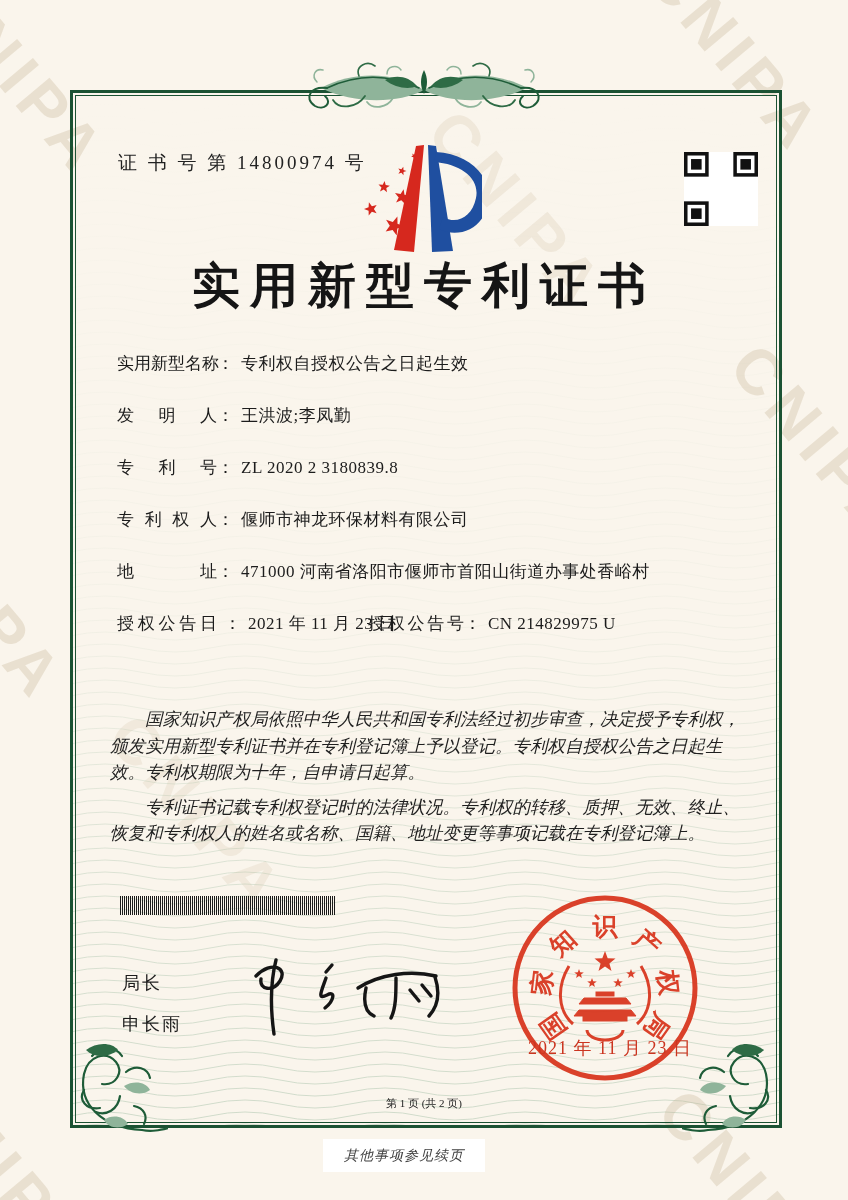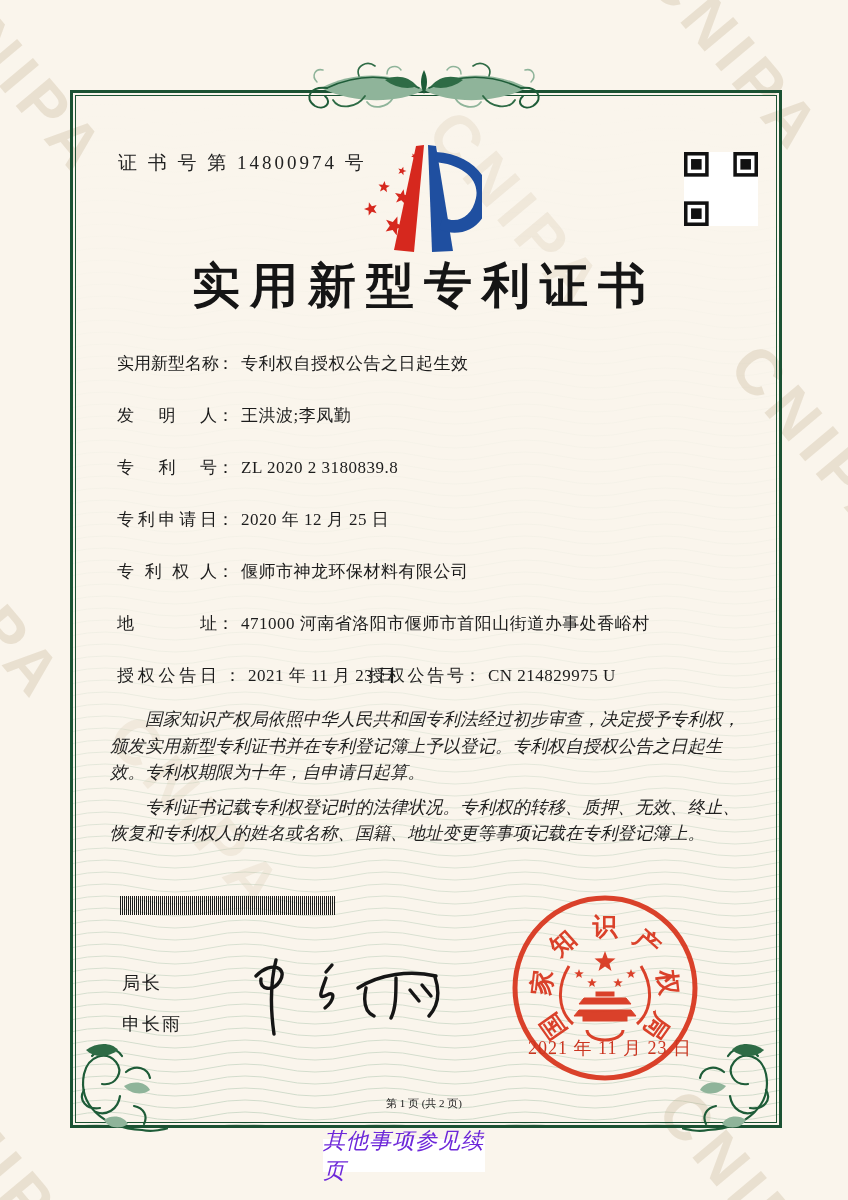--- a/index.html
+++ b/index.html
@@ -48,21 +48,21 @@
   .signer-name{position:absolute;left:122px;top:1012px;font-size:18px;letter-spacing:2px;}
   .signature{position:absolute;left:238px;top:948px;}
 
   .seal{position:absolute;left:505px;top:888px;z-index:6;}
   .seal-date{position:absolute;left:515px;top:1036px;width:190px;text-align:center;z-index:7;
              font-size:18px;color:#cb3520;letter-spacing:1px;}
 
   .page-footer{position:absolute;left:0;top:1096px;width:848px;text-align:center;font-size:11px;color:#222;}
   .note-box{position:absolute;left:323px;top:1139px;width:162px;height:33px;background:#ffffff;
             display:flex;align-items:center;justify-content:center;z-index:6;
-            font-size:22px;font-style:italic;color:#6d28d9;letter-spacing:1px;}
+            font-size:14px;font-style:italic;color:#404040;letter-spacing:1px;}
 </style>
 </head>
 <body>
 
 <div class="page">
 
   <svg class="waves" width="712" height="1038">
     <defs>
       <pattern id="wv" width="140" height="12" patternUnits="userSpaceOnUse">
         <path d="M0,6 Q35,-2 70,6 T140,6" fill="none" stroke="#a9c3ab" stroke-width="1"></path>
@@ -174,23 +174,20 @@
 
     <div class="fields">
       <div class="frow">
         <span class="flabel">实用新型名称</span><span class="fcolon">：</span><span class="fvalue">专利权自授权公告之日起生效</span>
       </div>
       <div class="frow">
         <span class="flabel">发明人</span><span class="fcolon">：</span><span class="fvalue">王洪波;李凤勤</span>
       </div>
       <div class="frow">
         <span class="flabel">专利号</span><span class="fcolon">：</span><span class="fvalue">ZL 2020 2 3180839.8</span>
-      </div>
-      <div class="frow">
-        <span class="flabel">专利申请日</span><span class="fcolon">：</span><span class="fvalue">2020 年 12 月 25 日</span>
       </div>
       <div class="frow">
         <span class="flabel">专利权人</span><span class="fcolon">：</span><span class="fvalue">偃师市神龙环保材料有限公司</span>
       </div>
       <div class="frow">
         <span class="flabel">地址</span><span class="fcolon">：</span><span class="fvalue">471000 河南省洛阳市偃师市首阳山街道办事处香峪村</span>
       </div>
       <div class="frow">
         <span class="flabel">授权公告日</span><span class="fcolon"></span><span class="fcolon">：</span><span class="fvalue">2021 年 11 月 23 日</span>
         <span class="grant-no">

